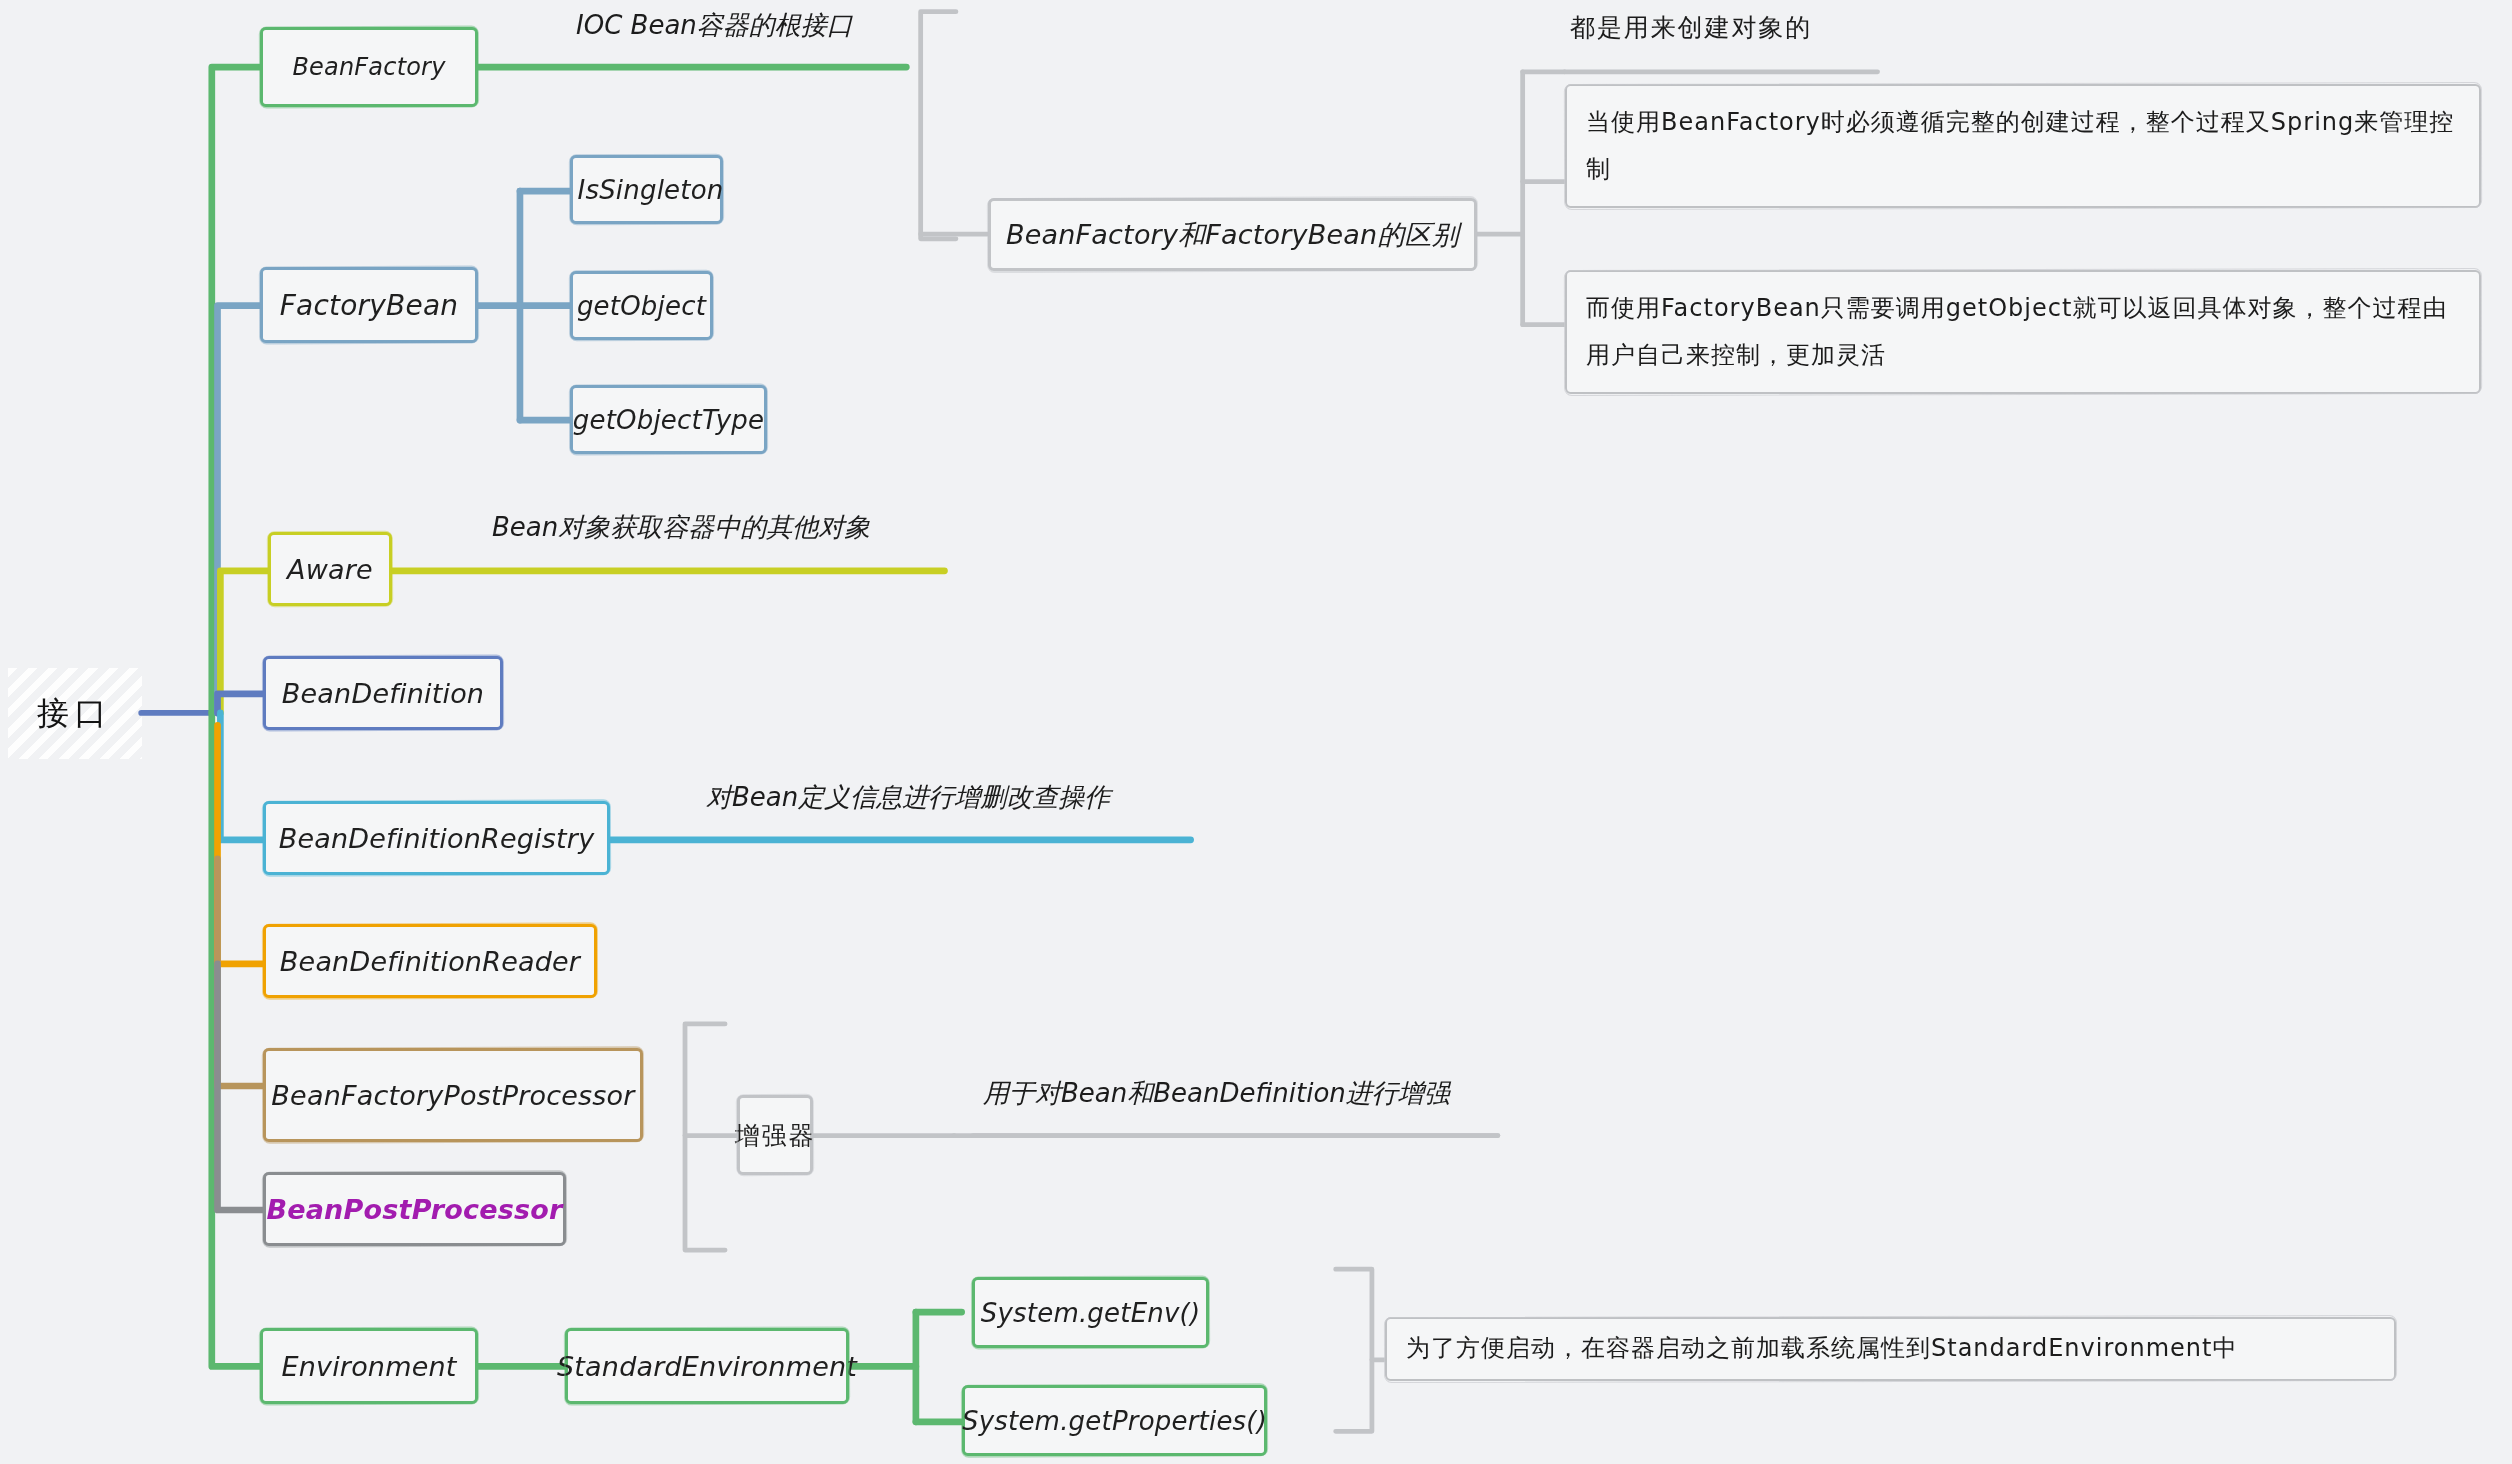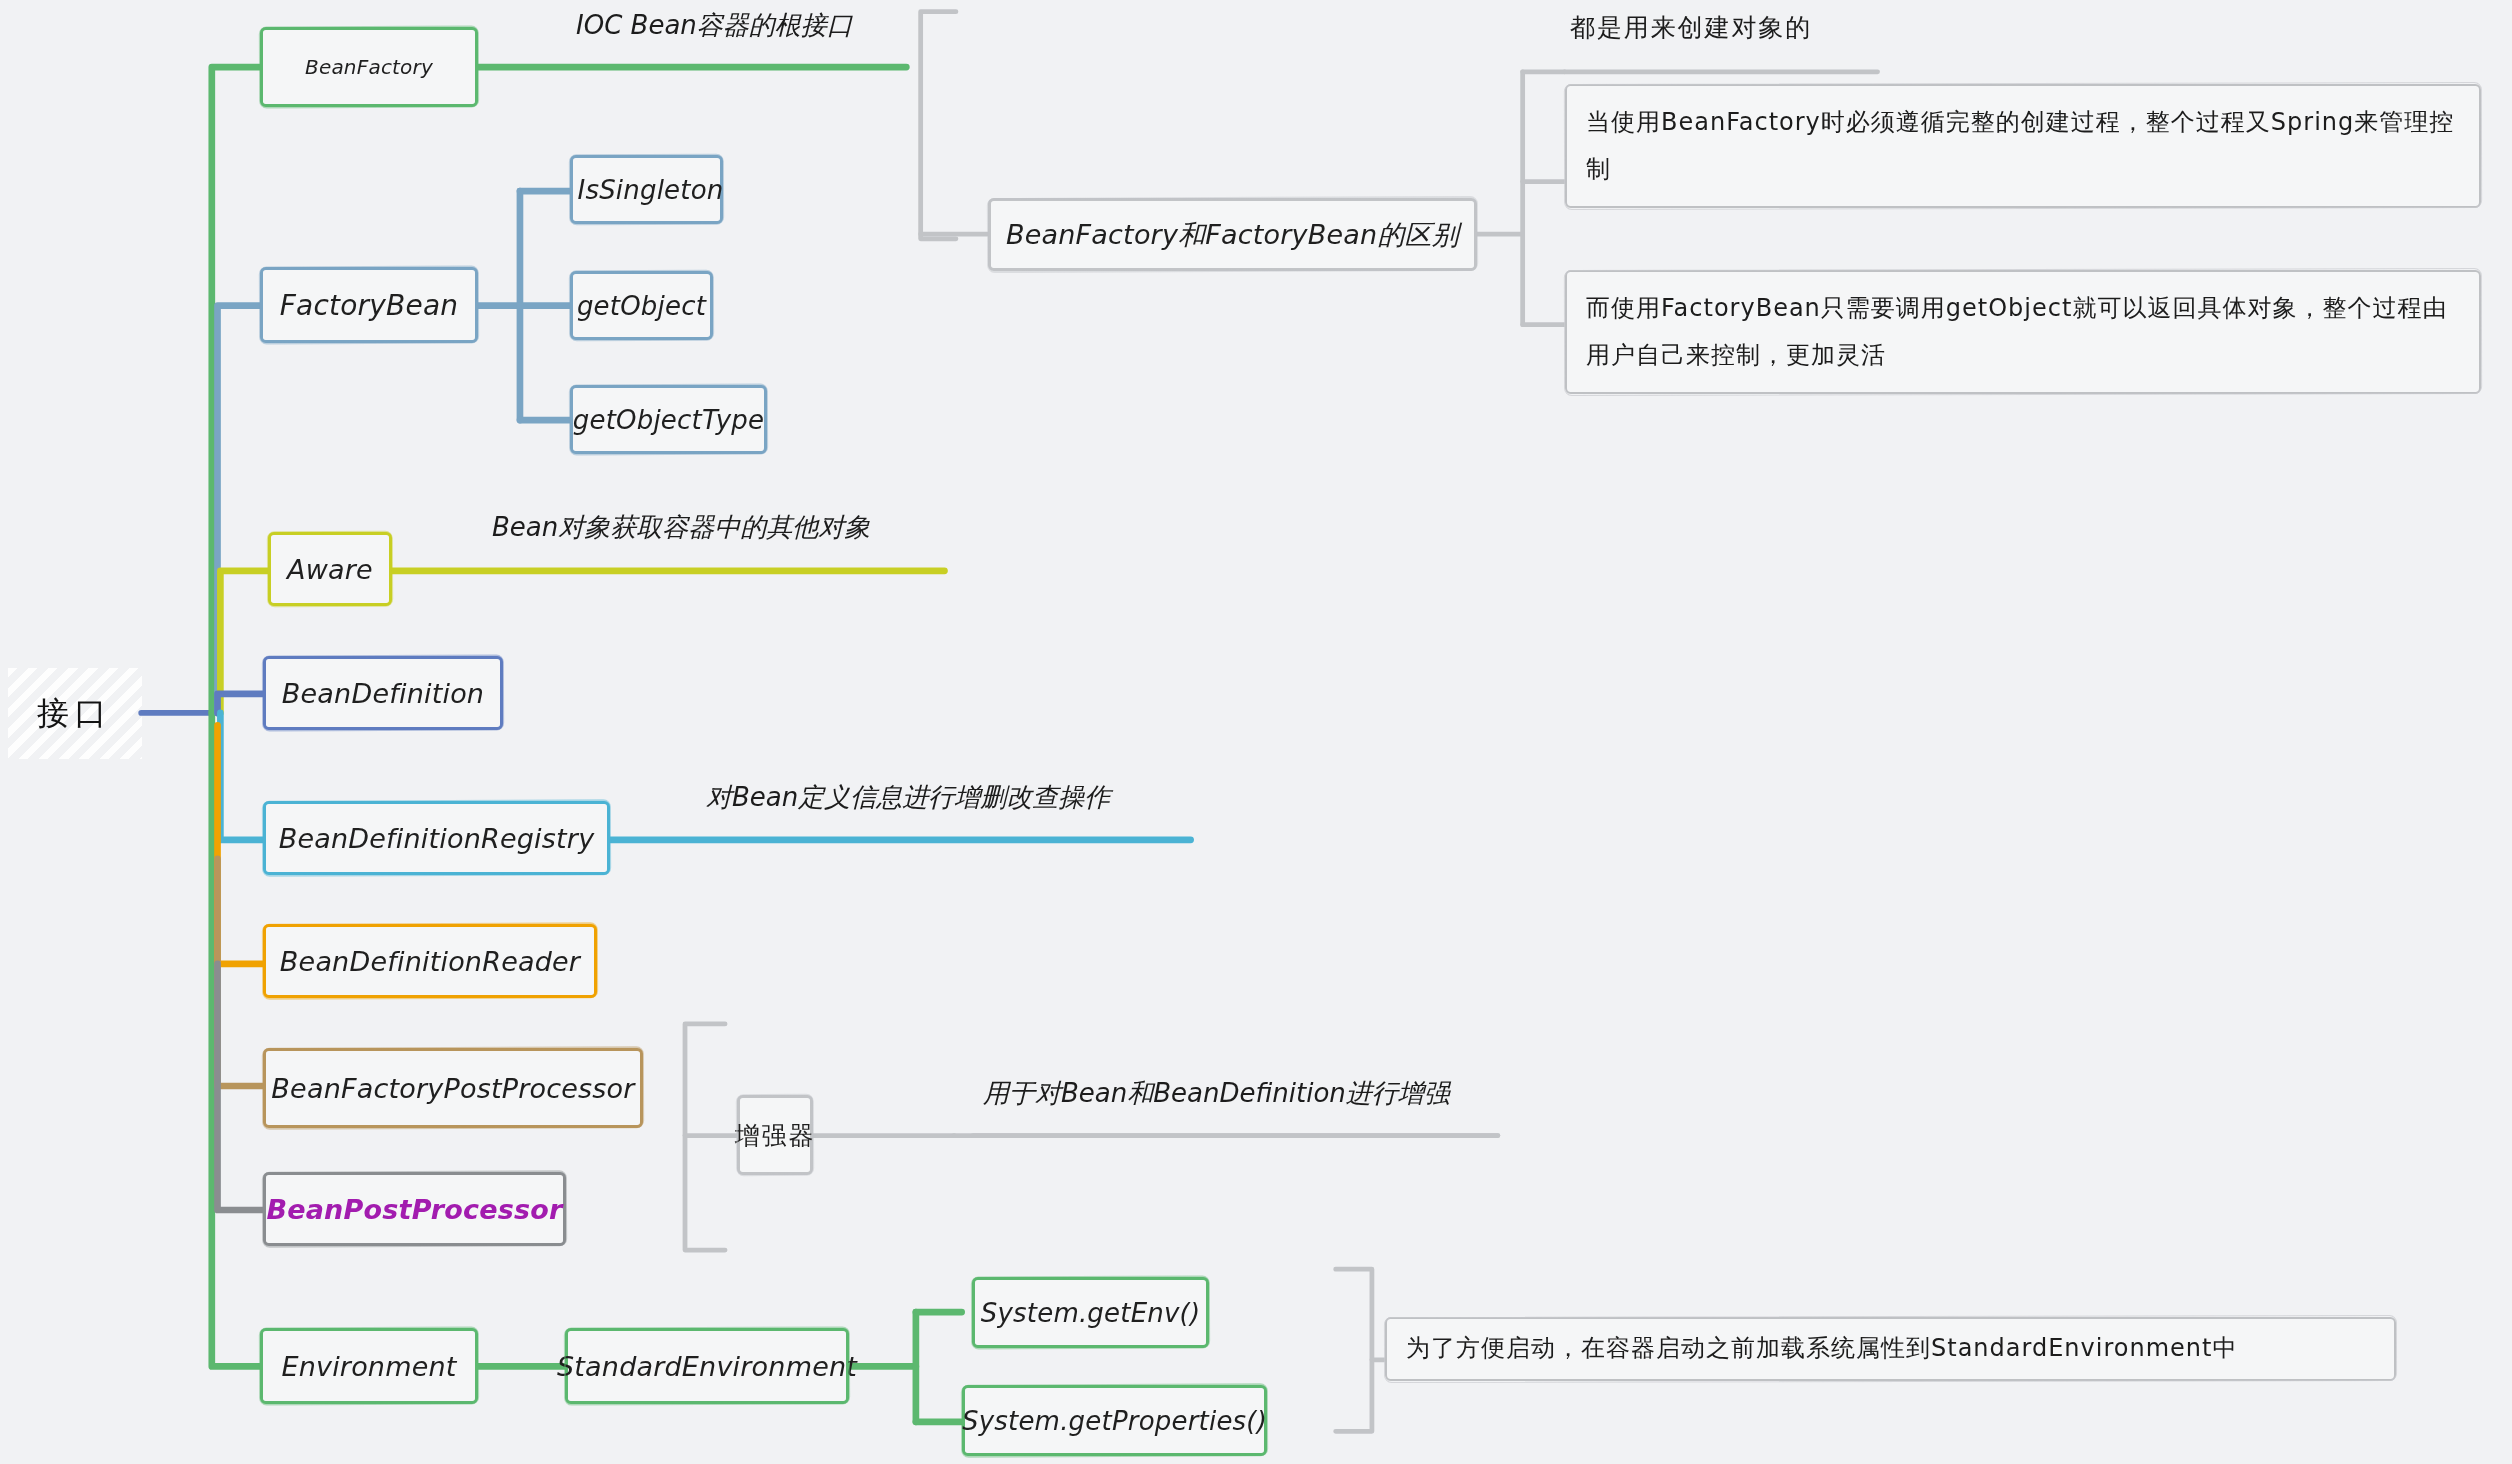--- a/index.html
+++ b/index.html
@@ -132,21 +132,21 @@
       <path d="M1640 75 L1968 75" stroke="#c2c4c7" stroke-width="5"></path>
 
       <path d="M1020 1190 L1570 1190" stroke="#c2c4c7" stroke-width="5"></path>
     </g>
   </svg>
 
   <div class="rootnode" style="left:7.6px;top:668px;width:134px;height:91px;">
     <span class="node-txt">接口</span>
   </div>
 
-  <div class="node" style="left:260px;top:27px;width:218px;height:80px;border-color:#5cb86f;color:#5cb86f;font-size:20px;">
+  <div class="node" style="left:260px;top:27px;width:218px;height:80px;border-color:#5cb86f;color:#5cb86f;font-size:24px;">
     <span class="node-txt" style="color:#1f1f1f;">BeanFactory</span>
   </div>
 
   <div class="node" style="left:260px;top:267px;width:218px;height:76px;border-color:#7aa5c4;color:#7aa5c4;font-size:28px;">
     <span class="node-txt" style="color:#1f1f1f;">FactoryBean</span>
   </div>
 
   <div class="node" style="left:570px;top:155px;width:153px;height:69px;border-color:#7aa5c4;color:#7aa5c4;font-size:26px;">
     <span class="node-txt" style="color:#1f1f1f;margin-left:8px;">IsSingleton</span>
   </div>
@@ -168,21 +168,21 @@
   </div>
 
   <div class="node" style="left:263px;top:801px;width:347px;height:74px;border-color:#4bb3d4;color:#4bb3d4;font-size:27px;">
     <span class="node-txt" style="color:#1f1f1f;">BeanDefinitionRegistry</span>
   </div>
 
   <div class="node" style="left:263px;top:924px;width:334px;height:74px;border-color:#f0a202;color:#f0a202;font-size:27px;">
     <span class="node-txt" style="color:#1f1f1f;">BeanDefinitionReader</span>
   </div>
 
-  <div class="node" style="left:263px;top:1048px;width:380px;height:80px;border-color:#b8955c;color:#b8955c;font-size:27px;text-align:right;">
+  <div class="node" style="left:263px;top:1048px;width:380px;height:94px;border-color:#b8955c;color:#b8955c;font-size:27px;text-align:right;">
     <span class="node-txt" style="color:#1f1f1f;">BeanFactoryPostProcessor</span>
   </div>
 
   <div class="node" style="left:263px;top:1172px;width:303px;height:74px;border-color:#8a8d90;color:#8a8d90;font-size:27px;">
     <span class="node-txt" style="color:#a21caf;font-weight:bold;">BeanPostProcessor</span>
   </div>
 
   <div class="node" style="left:260px;top:1328px;width:218px;height:76px;border-color:#5cb86f;color:#5cb86f;font-size:27px;">
     <span class="node-txt" style="color:#1f1f1f;">Environment</span>
   </div>

